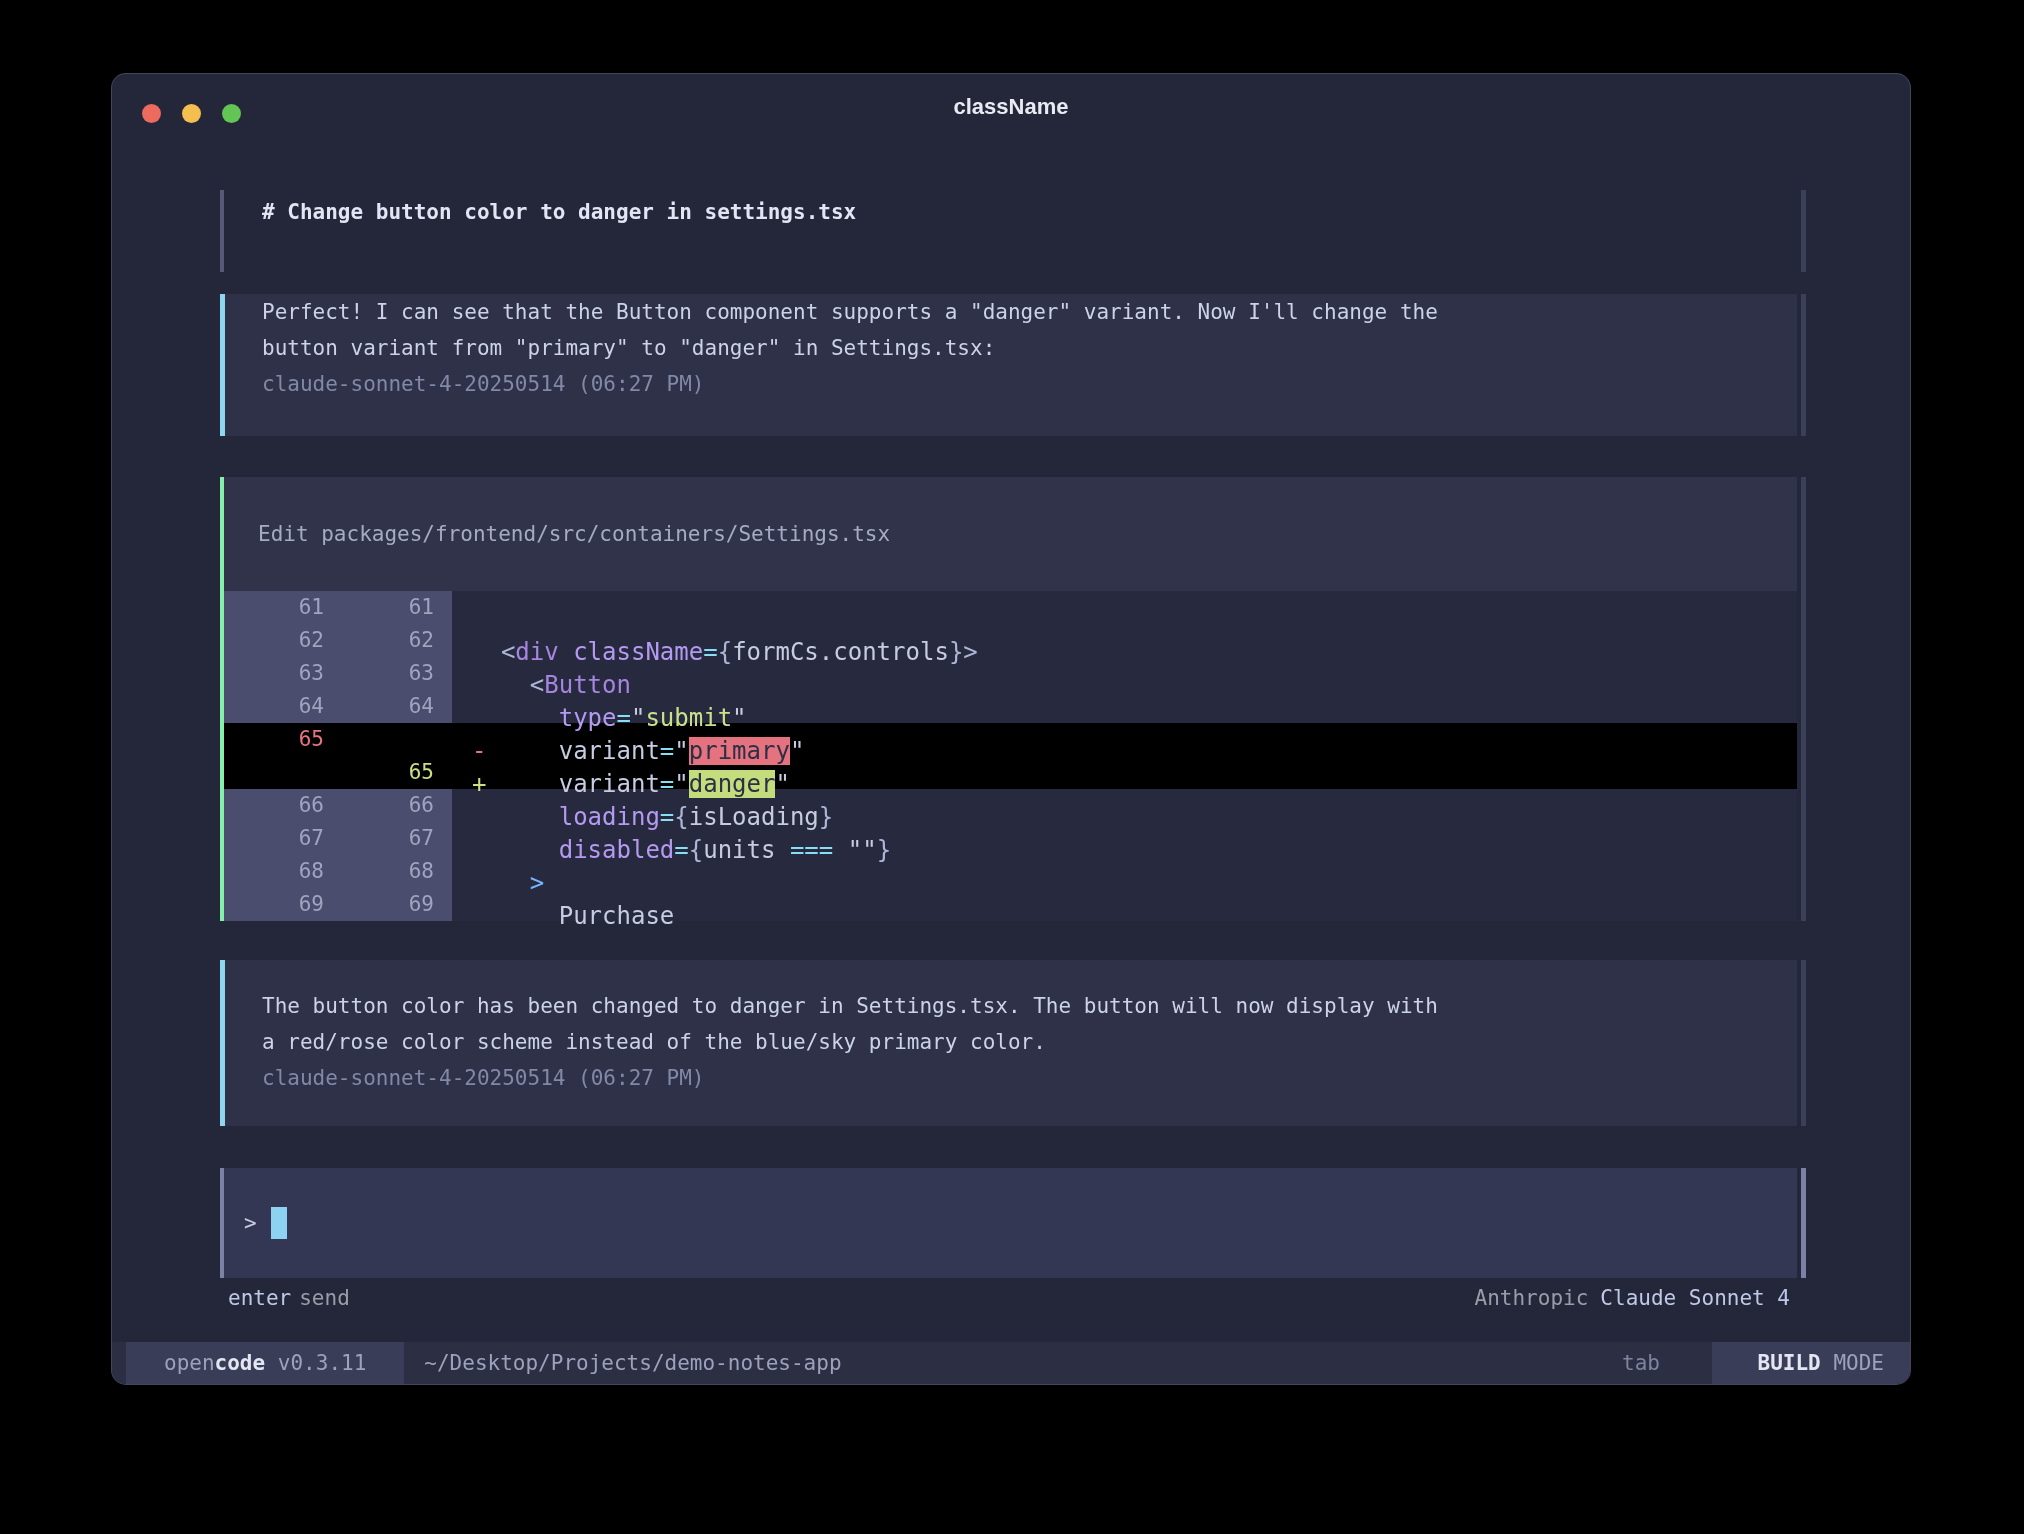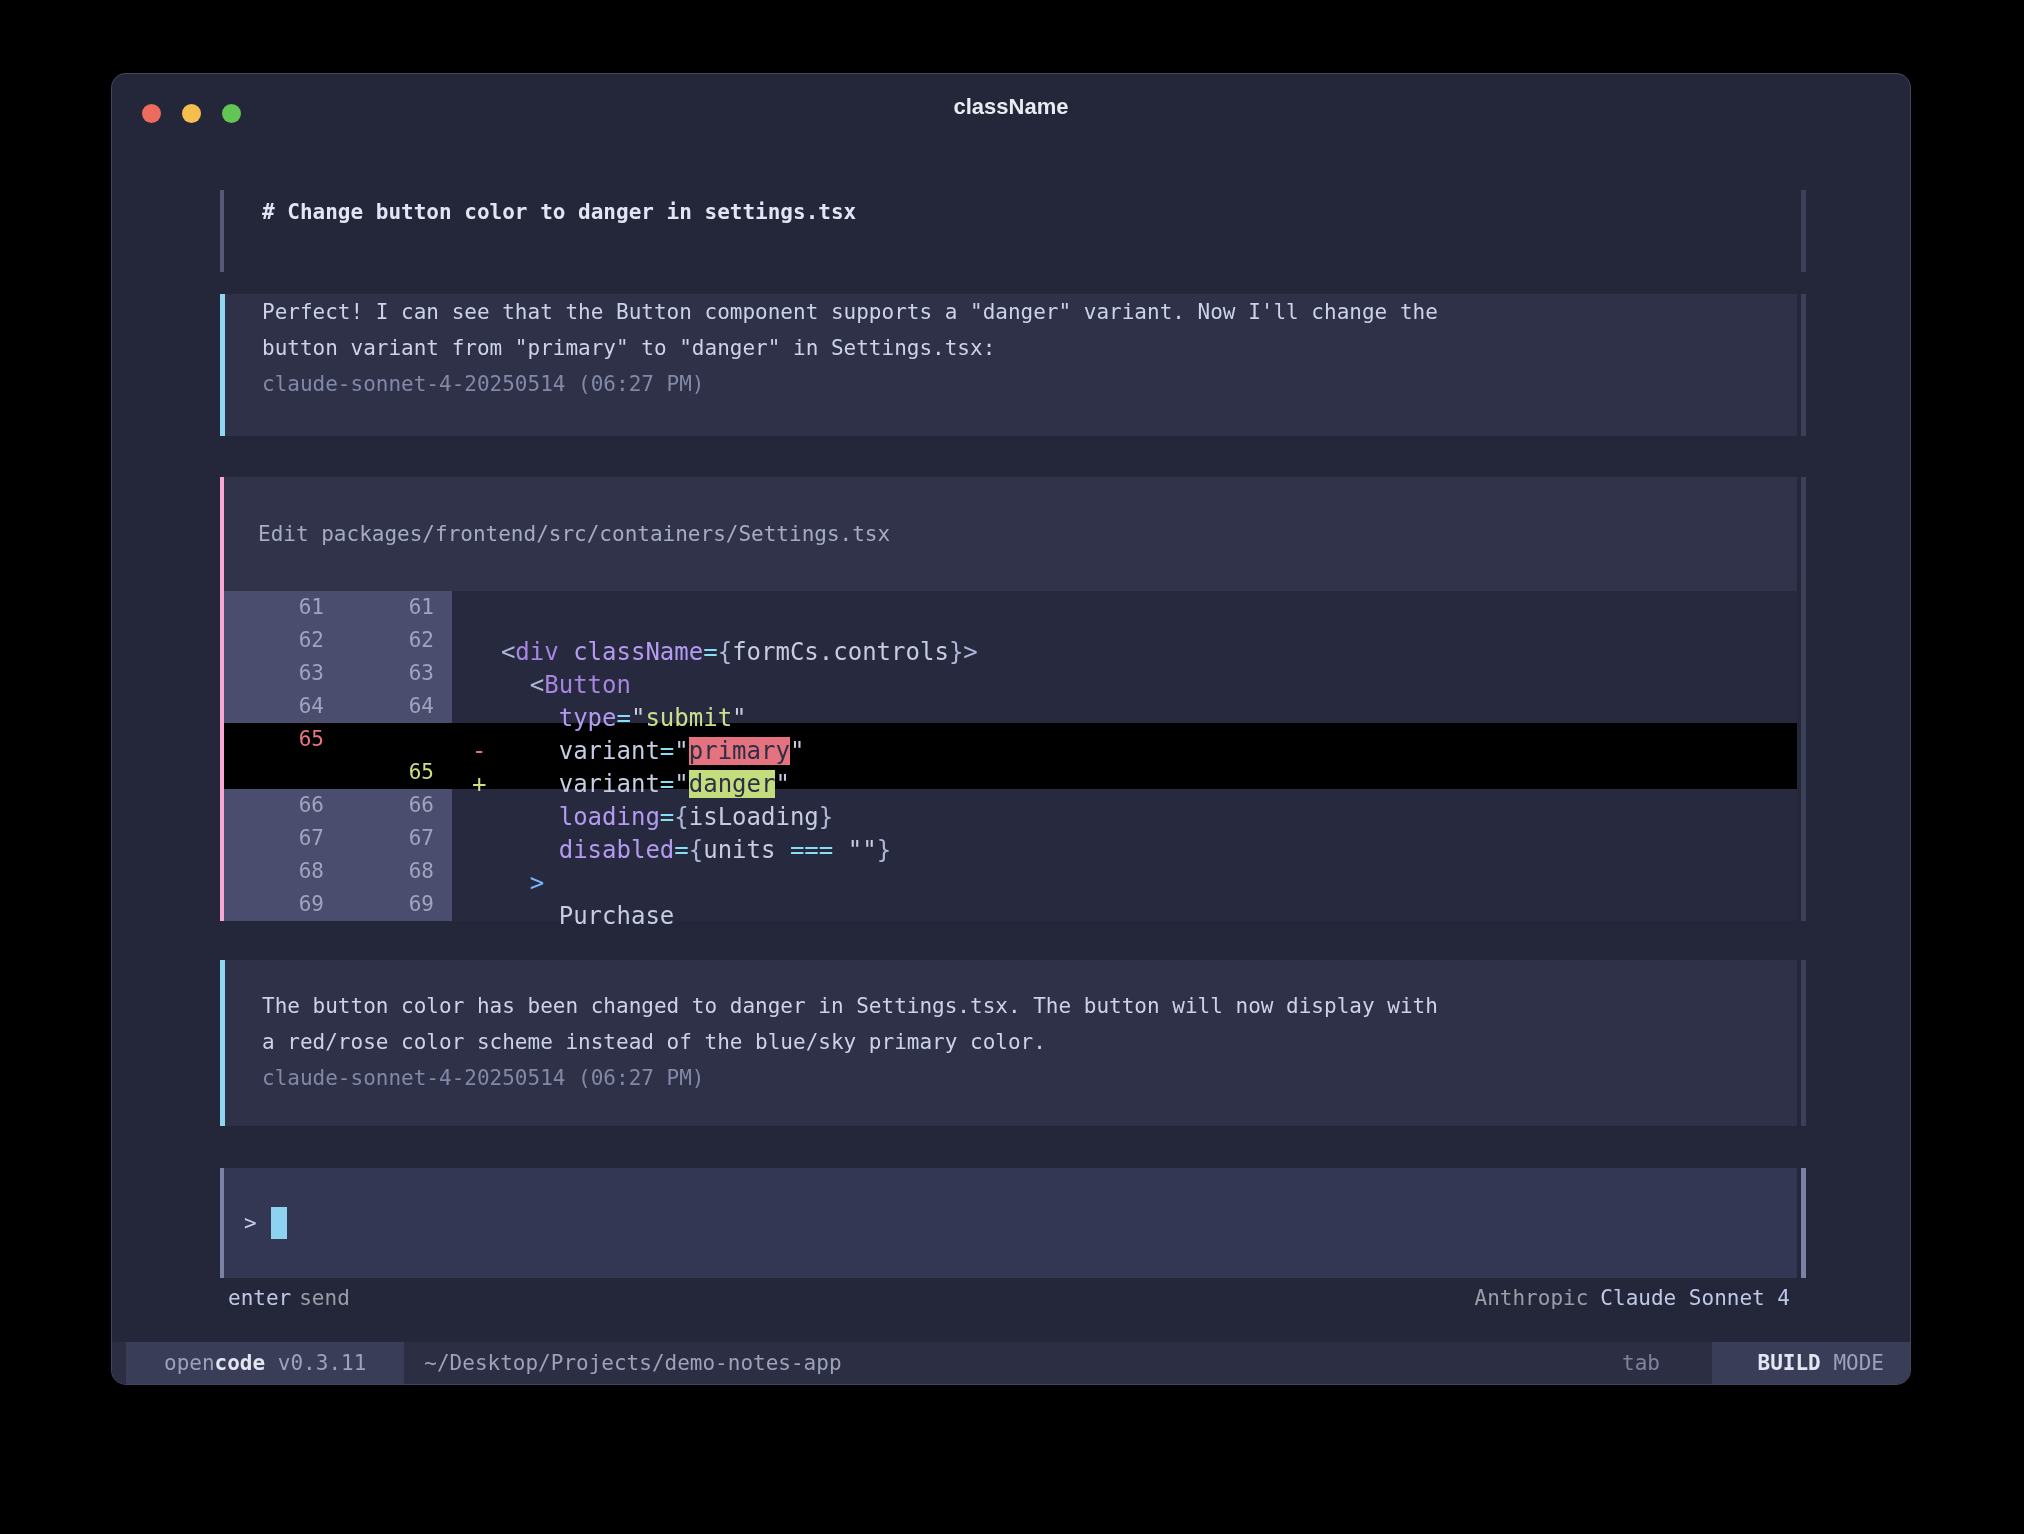--- a/index.html
+++ b/index.html
@@ -25,21 +25,21 @@
   .hline1{font-weight:bold;color:#e2e6f4;line-height:36px;white-space:pre}
   .hline2{display:flex;justify-content:space-between;line-height:36px;color:#9398b2}
   .unshare{margin-left:25px}
   
   .msg{position:absolute;left:108px;width:1577px;box-sizing:border-box;background:#2e3148;
     border-left:5px solid #8fd7f1;padding-left:37px}
   .mline{line-height:36px;color:#ccd2e8;white-space:pre}
   .mmeta{line-height:36px;color:#8289a6;white-space:pre}
   
   .edit{position:absolute;left:108px;top:403px;width:1577px;box-sizing:border-box;
-    border-left:4px solid #f9a8d4;background:#272a3e}
+    border-left:4px solid #86efac;background:#272a3e}
   .eheader{height:114px;background:#303349;color:#a6abc4;display:flex;align-items:center;
     padding-left:34px;box-sizing:border-box}
   .drow{display:flex;height:33px}
   .gold,.gnew{flex:none;text-align:right;padding-right:18px;line-height:33px;color:#9fa4bf;box-sizing:border-box}
   .gold{width:118px}.gnew{width:110px}
   .drow.ctx .gold,.drow.ctx .gnew{background:#4b4d6f}
   .drow.del,.drow.add{background:#000000}
   .drow.del .gold{color:#e87580}
   .drow.add .gnew{color:#cbe083}
   .dcode{flex:1;margin:12px;padding:0 0 0 8px;line-height:33px;font-size:24px;white-space:pre;

